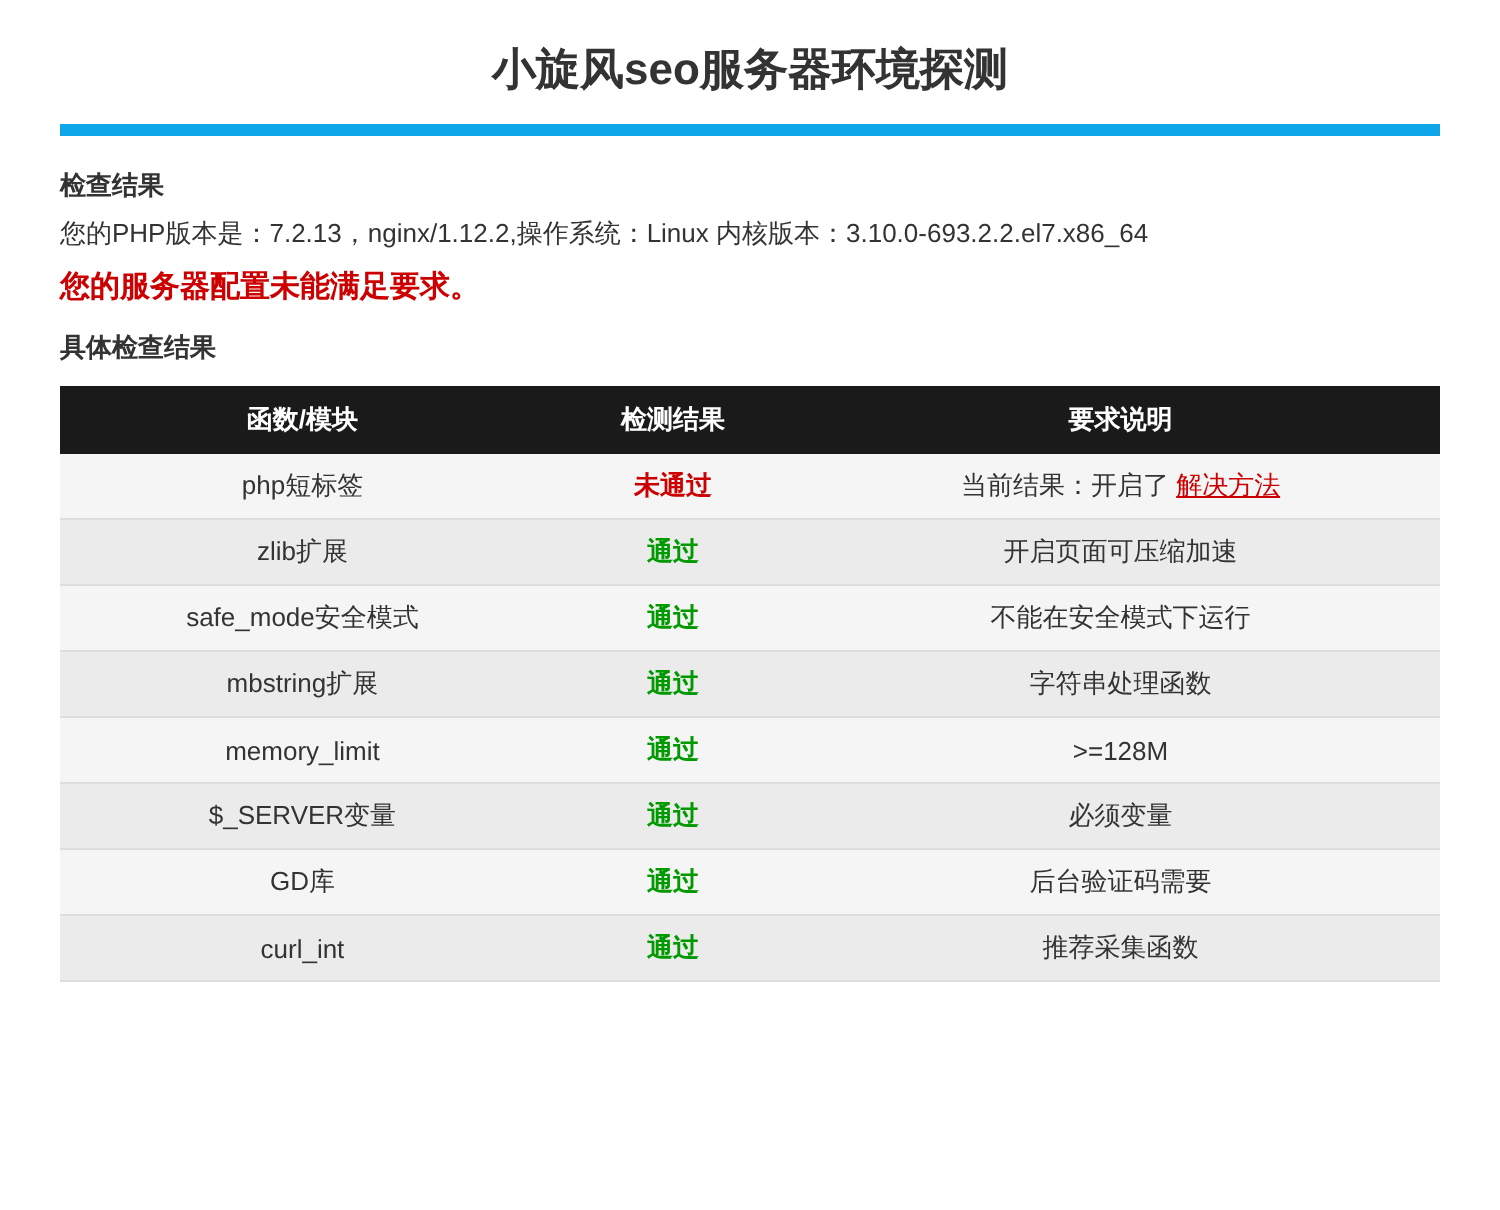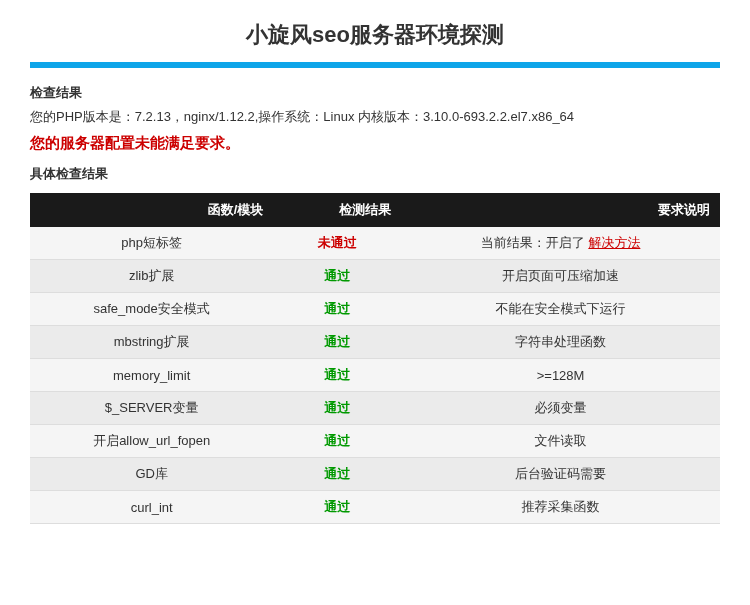--- a/index.html
+++ b/index.html
@@ -45,21 +45,21 @@
       width: 100%;
       border-collapse: collapse;
       margin-top: 6px;
     }
     thead tr {
       background: #1a1a1a;
       color: #fff;
     }
     thead th {
       padding: 8px 10px;
-      text-align: right;
+      text-align: center;
       font-size: 13px;
       font-weight: bold;
     }
     tbody tr {
       background: #f5f5f5;
     }
     tbody tr:nth-child(even) {
       background: #ebebeb;
     }
     tbody td {
@@ -128,25 +128,20 @@
         <td>memory_limit</td>
         <td><span class="pass">通过</span></td>
         <td>&gt;=128M</td>
       </tr>
       <tr>
         <td>$_SERVER变量</td>
         <td><span class="pass">通过</span></td>
         <td>必须变量</td>
       </tr>
       <tr>
-        <td>开启allow_url_fopen</td>
-        <td><span class="pass">通过</span></td>
-        <td>文件读取</td>
-      </tr>
-      <tr>
         <td>GD库</td>
         <td><span class="pass">通过</span></td>
         <td>后台验证码需要</td>
       </tr>
       <tr>
         <td>curl_int</td>
         <td><span class="pass">通过</span></td>
         <td>推荐采集函数</td>
       </tr>
     </tbody>

